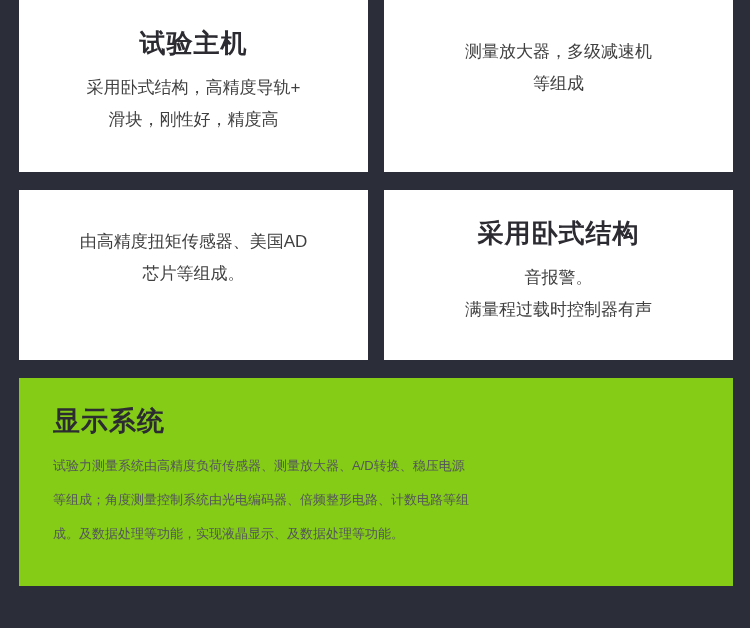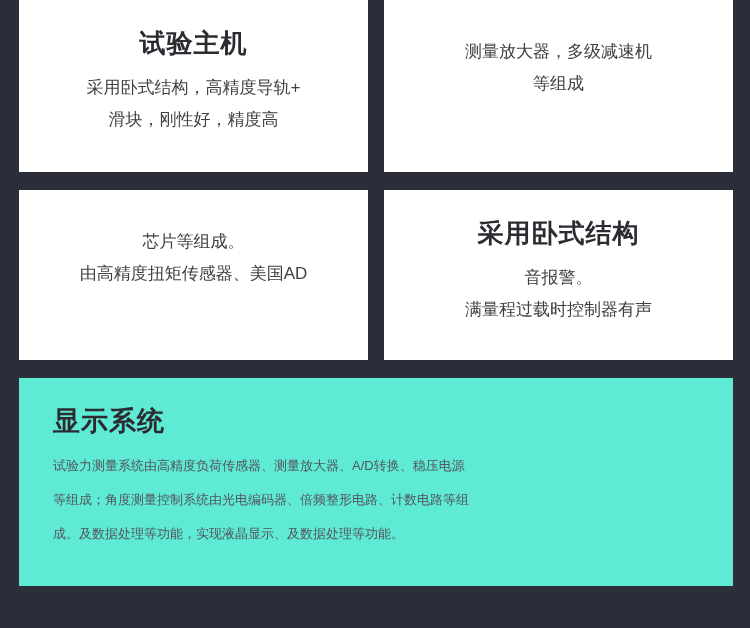--- a/index.html
+++ b/index.html
@@ -35,21 +35,21 @@
     color: #2b2b31;
     letter-spacing: 1px;
   }
   .card-body {
     margin-top: 11px;
     font-size: 17px;
     line-height: 32px;
     color: #404040;
   }
   .wide-card {
-    background: #5eead4;
+    background: #84cc16;
     margin: 18px 17px 0 19px;
     height: 208px;
     padding: 24px 30px 0 34px;
     text-align: left;
   }
   .wide-title {
     font-size: 27px;
     line-height: 38px;
     font-weight: 700;
     color: #2b2b31;
@@ -83,22 +83,22 @@
 
     <div class="card">
       <div class="card-body">
         <div>测量放大器，多级减速机</div>
         <div>等组成</div>
       </div>
     </div>
 
     <div class="card">
       <div class="card-body">
+        <div>由高精度扭矩传感器、美国AD</div>
         <div>芯片等组成。</div>
-        <div>由高精度扭矩传感器、美国AD</div>
       </div>
     </div>
 
     <div class="card">
       <div class="card-title">采用卧式结构</div>
       <div class="card-body">
         <div>音报警。</div>
         <div>满量程过载时控制器有声</div>
       </div>
     </div>

